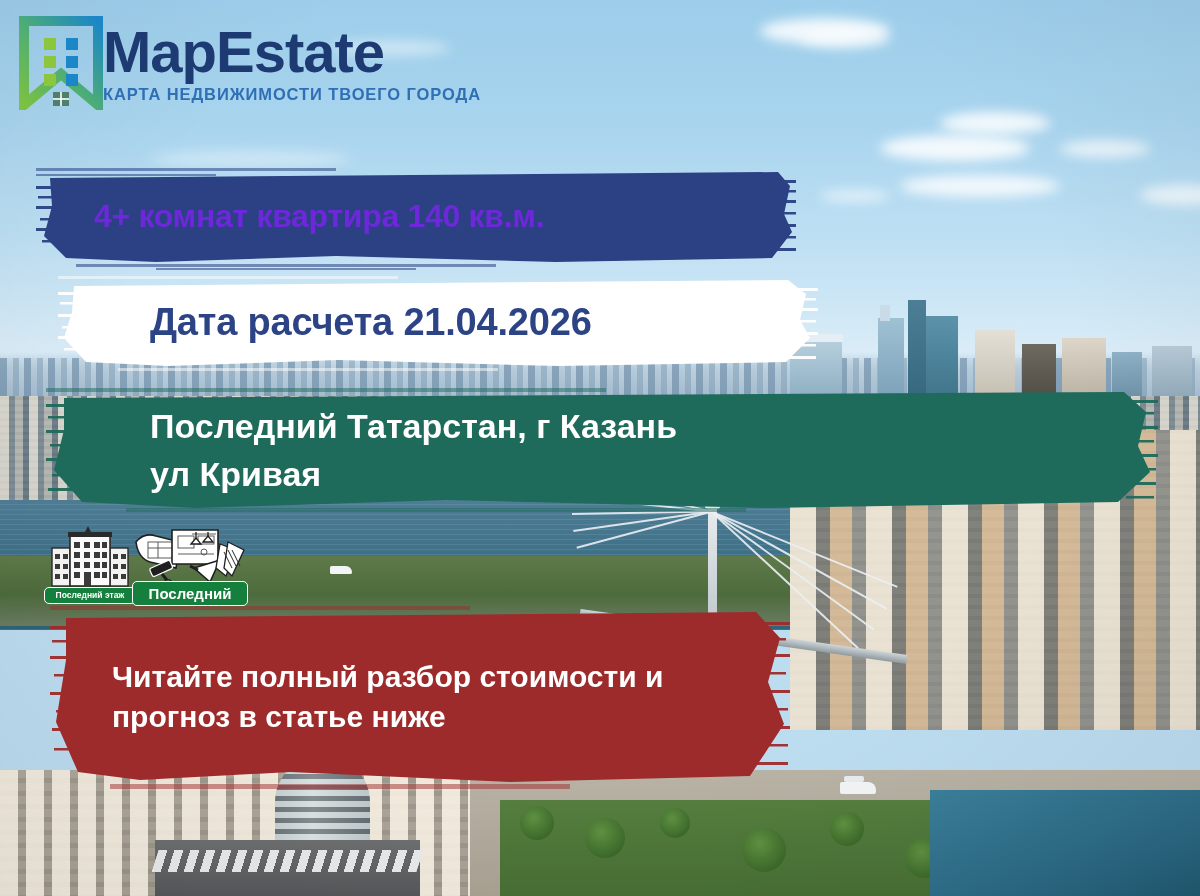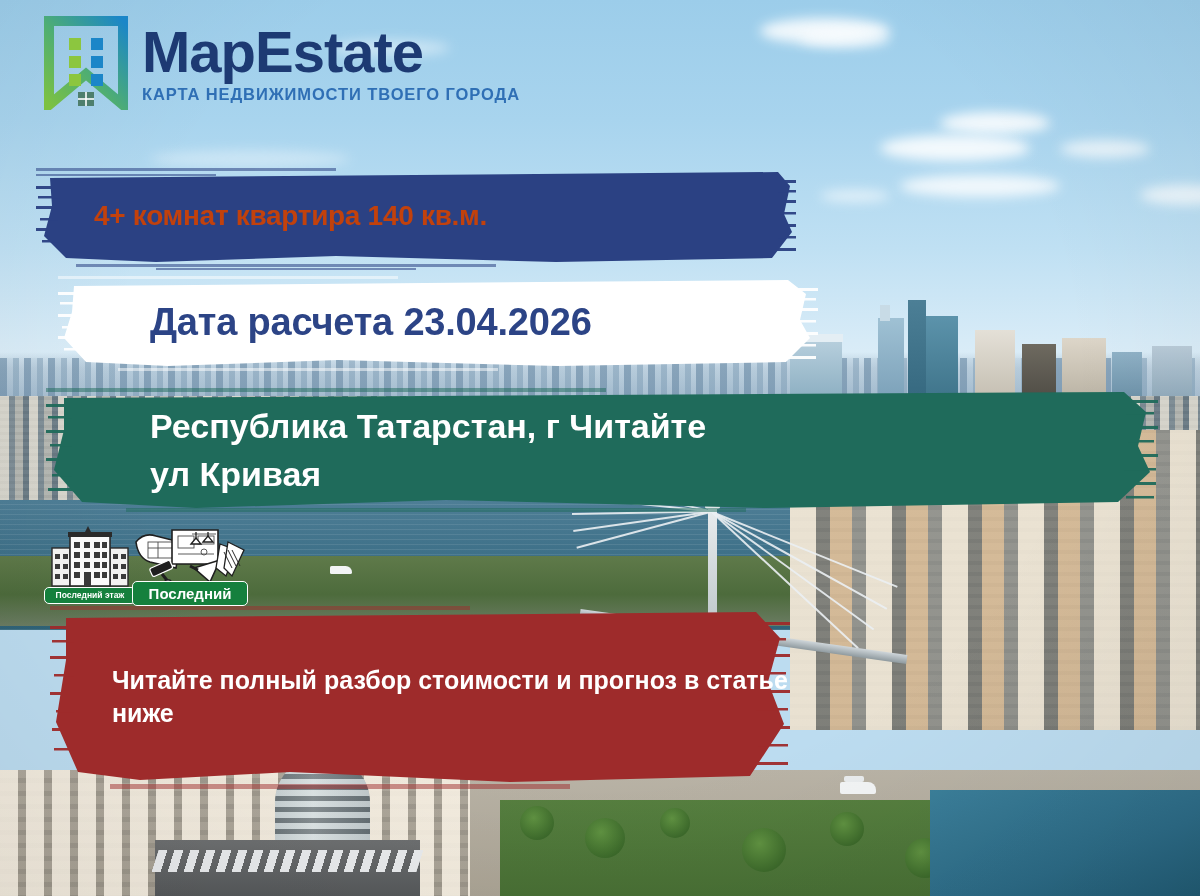--- a/index.html
+++ b/index.html
@@ -178,57 +178,57 @@
 
   .boat { position:absolute; background:#f2f4f5; border-radius:2px 8px 2px 2px; }
   .b1 { left:330px; top:566px; width:22px; height:8px; }
   .b2 { left:840px; top:782px; width:36px; height:12px; }
   .b2::after{ content:""; position:absolute; left:4px; top:-6px; width:20px; height:6px; background:#e9ecee; border-radius:2px; }
 
   
   .grain { position:absolute; inset:0; background:radial-gradient(ellipse at 50% 40%, rgba(255,255,255,0) 55%, rgba(0,0,0,.06) 100%); }
 
   
-  .logo { position:absolute; left:44px; top:16px; display:flex; align-items:center; gap:14px; }
+  .logo { position:absolute; left:19px; top:16px; display:flex; align-items:center; gap:0; }
   .logo-mark { width:84px; height:94px; }
   .logo-text { display:flex; flex-direction:column; }
   .logo-title {
     font-size:58px; font-weight:bold; color:#1d3a73; letter-spacing:-1px;
     line-height:1.0;
   }
   .logo-sub {
     font-size:16.5px; font-weight:bold; color:#2f6fb5; letter-spacing:.9px;
     margin-top:4px;
   }
 
   
   .banner { position:absolute; display:flex; align-items:center; }
   .brush { position:absolute; inset:0; }
   .banner-text {
     position:relative; z-index:2; font-weight:bold; white-space:pre-line;
   }
 
   #banner-rooms { left:36px; top:162px; width:760px; height:108px; }
   #banner-rooms .banner-text {
-    color:#c2410c; font-size:28px; padding-left:58px; letter-spacing:-.3px;
+    color:#6d28d9; font-size:32px; padding-left:58px; letter-spacing:-.3px;
   }
 
   #banner-date { left:58px; top:272px; width:760px; height:100px; }
   #banner-date .banner-text {
     color:#2c4486; font-size:38px; padding-left:92px; letter-spacing:-.2px;
   }
 
   #banner-address { left:46px; top:386px; width:1112px; height:128px; }
   #banner-address .banner-text {
     color:#ffffff; font-size:34px; padding-left:104px; line-height:1.42;
   }
 
   #banner-cta { left:50px; top:604px; width:740px; height:186px; }
   #banner-cta .banner-text {
-    color:#ffffff; font-size:25px; padding-left:62px; line-height:1.33;
+    color:#ffffff; font-size:30px; padding-left:62px; line-height:1.33;
   }
 
   
   .badge { position:absolute; }
   #badge-last-floor { left:44px; top:526px; width:92px; height:78px; }
   #badge-reno       { left:132px; top:524px; width:116px; height:82px; }
   .badge-label {
     position:absolute; left:0; bottom:0;
     background:#15803d; color:#ffffff; border:1.5px solid #ffffff;
     border-radius:5px; font-weight:bold; text-align:center;
@@ -385,21 +385,21 @@
       <rect x="736" y="48" width="22" height="2.5"></rect>
       <rect x="726" y="60" width="34" height="3"></rect>
       <rect x="732" y="72" width="26" height="2.5"></rect>
       <rect x="728" y="84" width="30" height="3"></rect>
     </g>
     <g fill="#FFFFFF" opacity=".5">
       <rect x="0" y="4" width="340" height="3"></rect>
       <rect x="60" y="96" width="380" height="3"></rect>
     </g>
   </svg>
-  <span class="banner-text">Дата расчета 23.04.2026</span>
+  <span class="banner-text">Дата расчета 21.04.2026</span>
 </div>
 
 <div class="banner" id="banner-address">
   <svg class="brush" viewBox="0 0 1112 128" preserveAspectRatio="none">
     <path fill="#1F6B5B" d="M18,12 L1078,6 L1100,26 L1092,60 L1104,86 L1072,116 L720,122 L400,114 L150,122 L36,116 L8,84 L18,44 Z"></path>
     <g fill="#1F6B5B" opacity=".95">
       <rect x="0" y="18" width="32" height="3"></rect>
       <rect x="2" y="30" width="24" height="2.5"></rect>
       <rect x="0" y="44" width="36" height="3"></rect>
       <rect x="4" y="58" width="22" height="2.5"></rect>
@@ -413,21 +413,21 @@
       <rect x="1068" y="68" width="44" height="3"></rect>
       <rect x="1078" y="82" width="32" height="2.5"></rect>
       <rect x="1070" y="96" width="40" height="3"></rect>
       <rect x="1080" y="110" width="28" height="2.5"></rect>
     </g>
     <g fill="#1F6B5B" opacity=".5">
       <rect x="0" y="2" width="560" height="4"></rect>
       <rect x="80" y="122" width="620" height="4"></rect>
     </g>
   </svg>
-  <span class="banner-text">Республика Татарстан, г Читайте
+  <span class="banner-text">Последний Татарстан, г Казань
 ул Кривая</span>
 </div>
 
 <div class="banner" id="banner-cta">
   <svg class="brush" viewBox="0 0 740 186" preserveAspectRatio="none">
     <path fill="#9E2B2B" d="M16,14 L706,8 L730,34 L718,78 L734,120 L700,172 L460,178 L240,168 L90,176 L28,168 L6,118 L16,56 Z"></path>
     <g fill="#9E2B2B" opacity=".95">
       <rect x="0" y="22" width="30" height="3"></rect>
       <rect x="2" y="36" width="22" height="2.5"></rect>
       <rect x="0" y="52" width="34" height="3"></rect>

